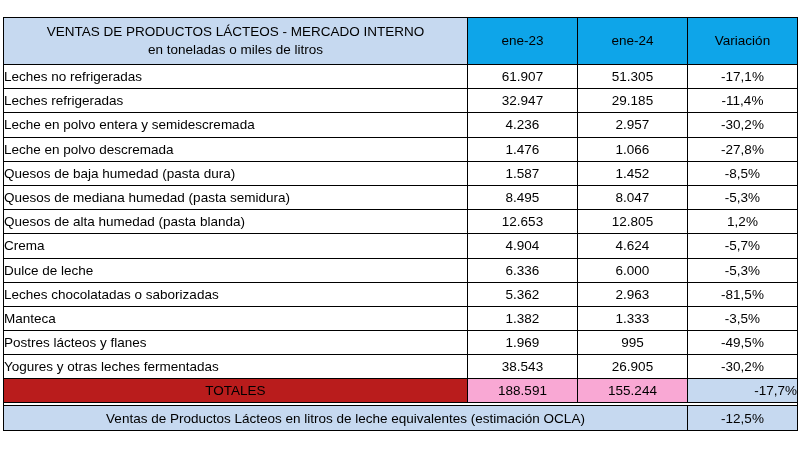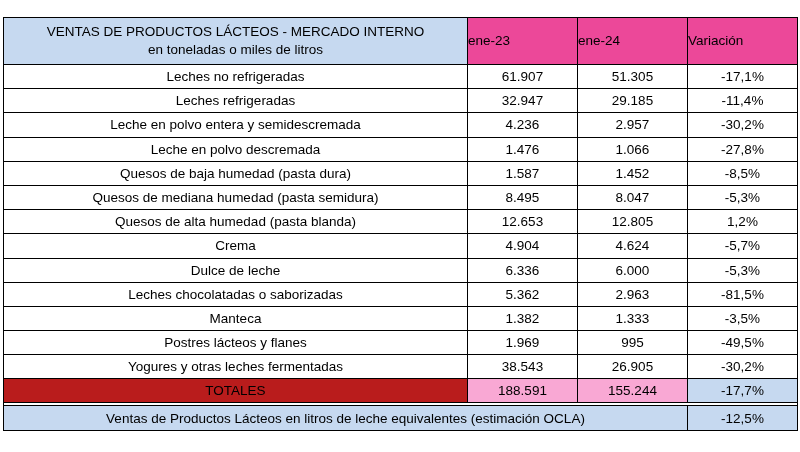--- a/index.html
+++ b/index.html
@@ -33,41 +33,41 @@
     vertical-align: middle;
   }
   
   col.c-label { width: 464px; }
   col.c-v1    { width: 110px; }
   col.c-v2    { width: 110px; }
   col.c-var   { width: 110px; }
 
   
   .hdr-cell {
-    background: #ec4899;
-    text-align: left;
+    background: #0ea5e9;
+    text-align: center;
     font-weight: bold;
     font-size: 13.5px;
     height: 46px;
     padding: 2px 6px;
     line-height: 1.35;
   }
   .hdr-title {
     background: #c6d9f0;
     font-weight: bold;
     text-align: center;
     padding: 3px 8px;
     line-height: 1.35;
   }
   .hdr-title .l1 { display: block; }
   .hdr-title .l2 { display: block; }
 
   
   .row-label {
-    text-align: center;
+    text-align: left;
     padding: 2px 6px;
     height: 23.2px;
     white-space: nowrap;
   }
   .row-val {
     text-align: center;
     padding: 2px 4px;
   }
   .row-var {
     text-align: center;
@@ -83,21 +83,21 @@
     height: 23px;
   }
   .tot-val {
     background: #f9a8d4;
     text-align: center;
     font-weight: bold;
     padding: 3px 4px;
   }
   .tot-var {
     background: #c6d9f0;
-    text-align: center;
+    text-align: right;
     font-weight: bold;
     padding: 3px 4px;
     margin-top: 23px;
   }
 
   
   .foot-label {
     background: #c6d9f0;
     text-align: center;
     font-weight: bold;

